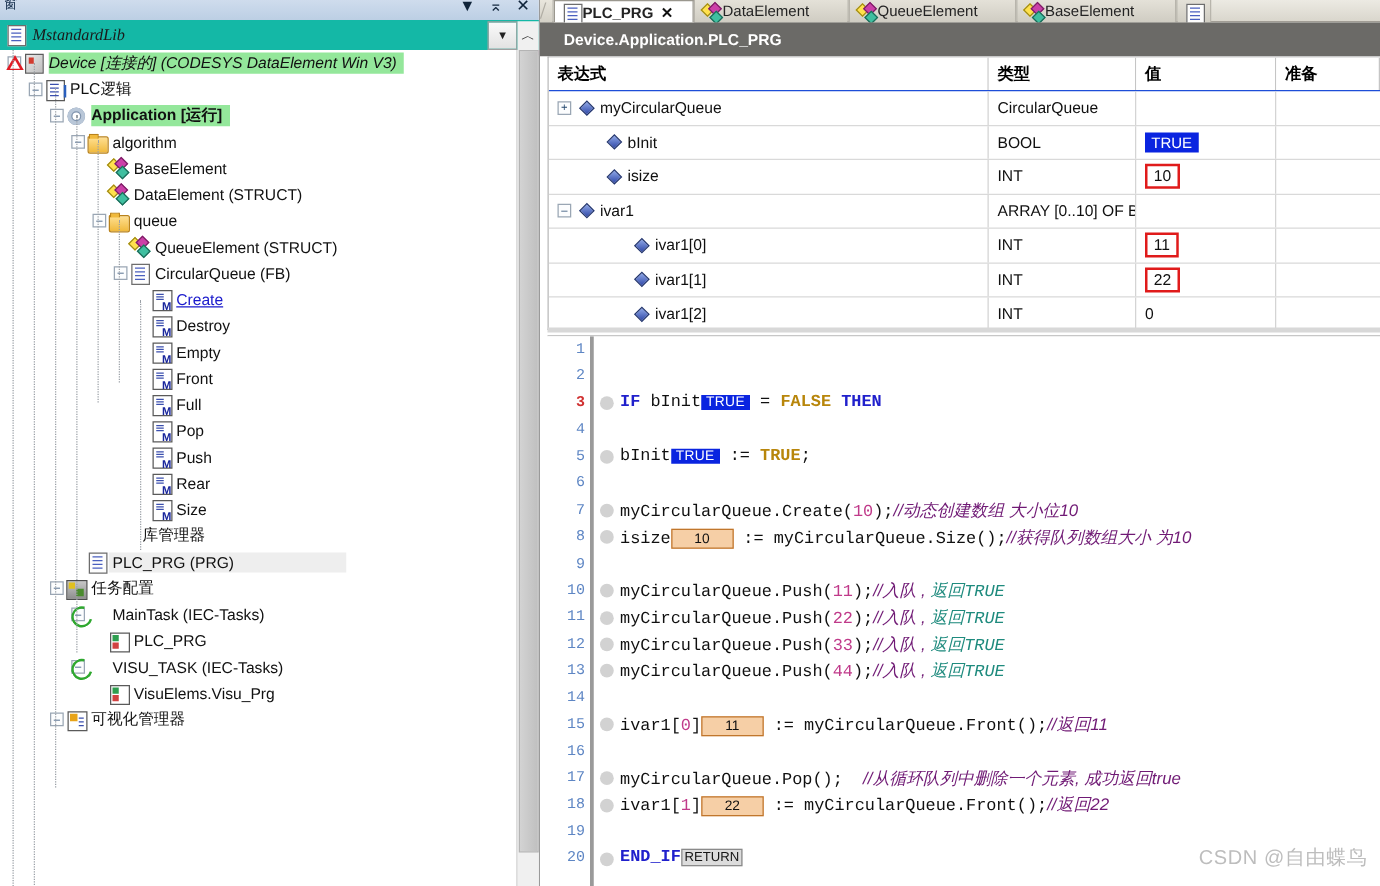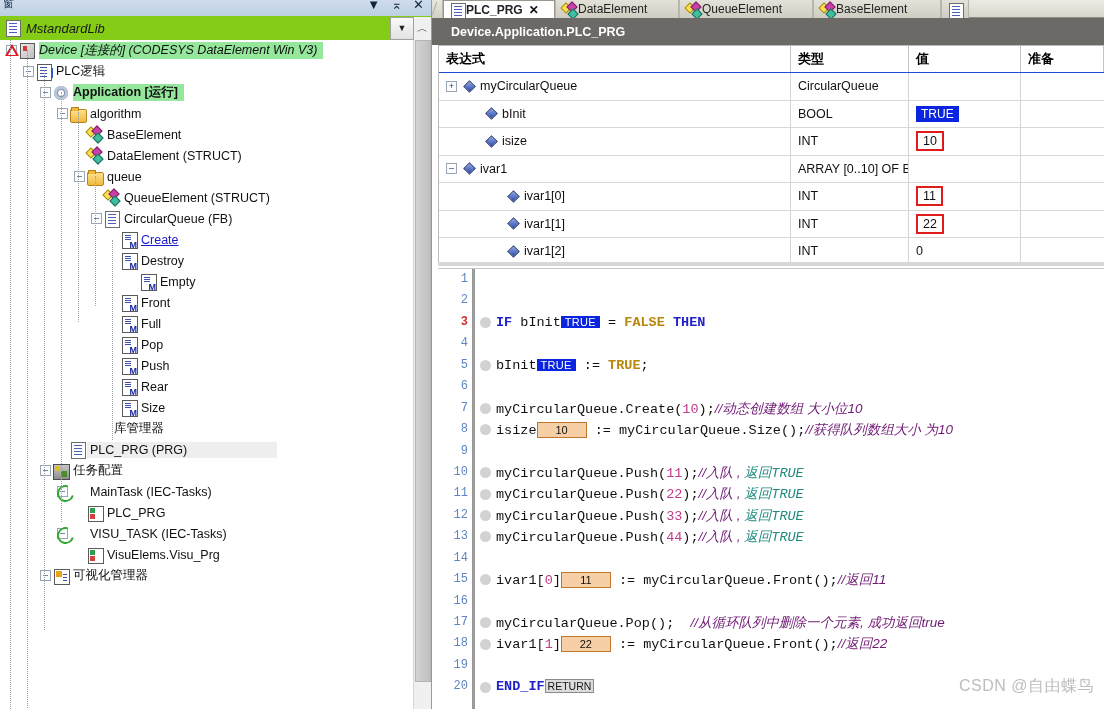--- a/index.html
+++ b/index.html
@@ -30,22 +30,22 @@
     position:relative;top:-5px;
   }
   #panel-titlebar .pt-btns{
     margin-left:auto;display:flex;align-items:center;gap:11px;
     padding-right:7px;position:relative;top:-3px;
   }
   .pt-btn{font-size:13px;color:#10243a;line-height:10px;cursor:default;}
 
   #tree-toolbar{
     position:absolute;left:0;top:16px;right:0;height:24px;
-    background:#84cc16;border-bottom:4px solid #ec4899;
-    display:flex;align-items:center;
+    background:#14b8a6;border-bottom:4px solid #ec4899;
+    display:flex;align-items:center;font-family:Liberation Serif, serif;
   }
   .root-lib-icon{
     width:16px;height:16px;margin-left:5px;margin-right:5px;position:relative;
   }
   .root-lib-label{
     font-style:italic;font-size:13px;color:#1a1a1a;
   }
   .tt-right{margin-left:auto;display:flex;align-items:stretch;height:23px;}
   .tt-dropdown{
     width:22px;border:1px solid #a0a0a0;background:linear-gradient(#fafafa,#e2e2e2);
@@ -347,21 +347,21 @@
           </span>
           <span class="lbl ul">Create</span>
         </div>
         <div class="tnode" style="padding-left: 108px;">
           <span class="exp none"></span>
           <span class="ico">
             <span class="ic-method" style="position:absolute;left:1px;top:0;"></span>
           </span>
           <span class="lbl">Destroy</span>
         </div>
-        <div class="tnode" style="padding-left: 108px; margin-left: 19px;">
+        <div class="tnode" style="padding-left: 108px;">
           <span class="exp none"></span>
           <span class="ico">
             <span class="ic-method" style="position:absolute;left:1px;top:0;"></span>
           </span>
           <span class="lbl">Empty</span>
         </div>
         <div class="tnode" style="padding-left: 108px;">
           <span class="exp none"></span>
           <span class="ico">
             <span class="ic-method" style="position:absolute;left:1px;top:0;"></span>

